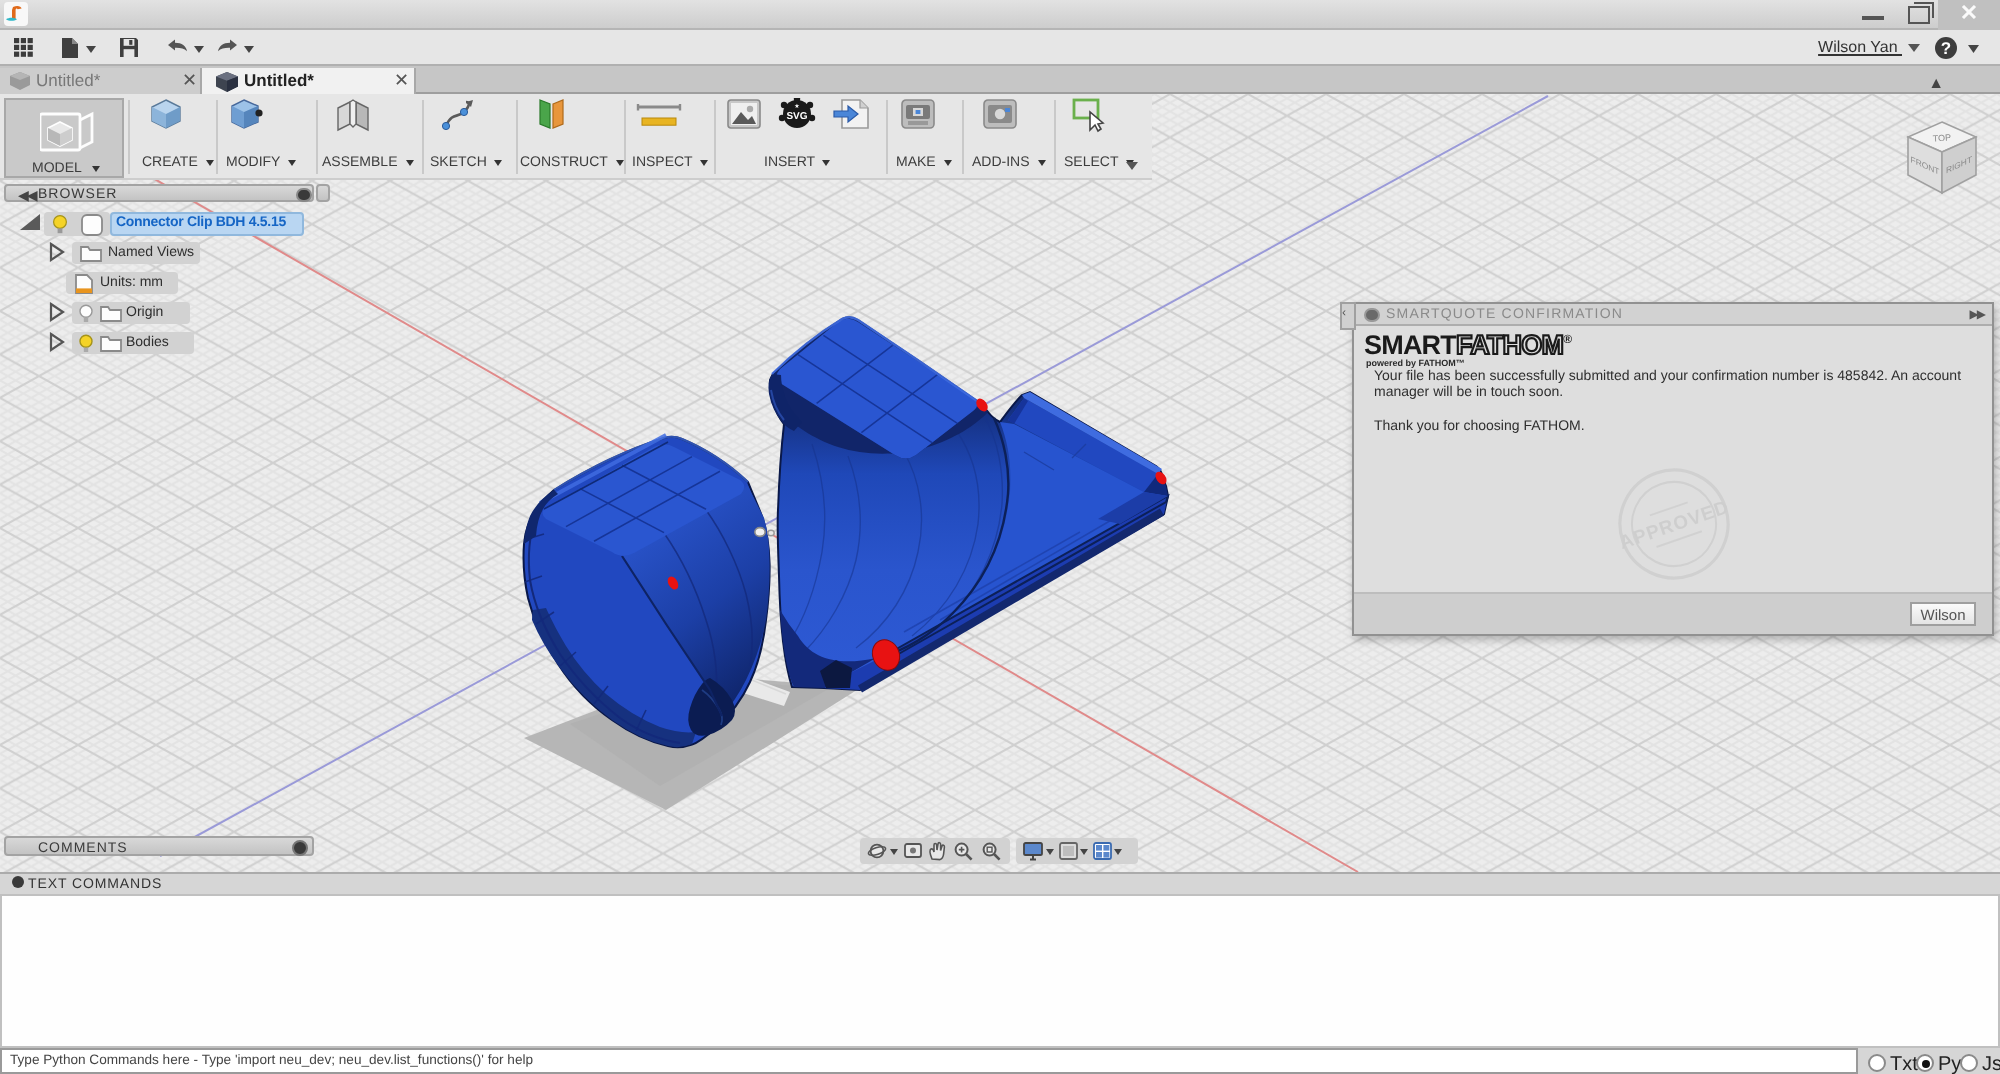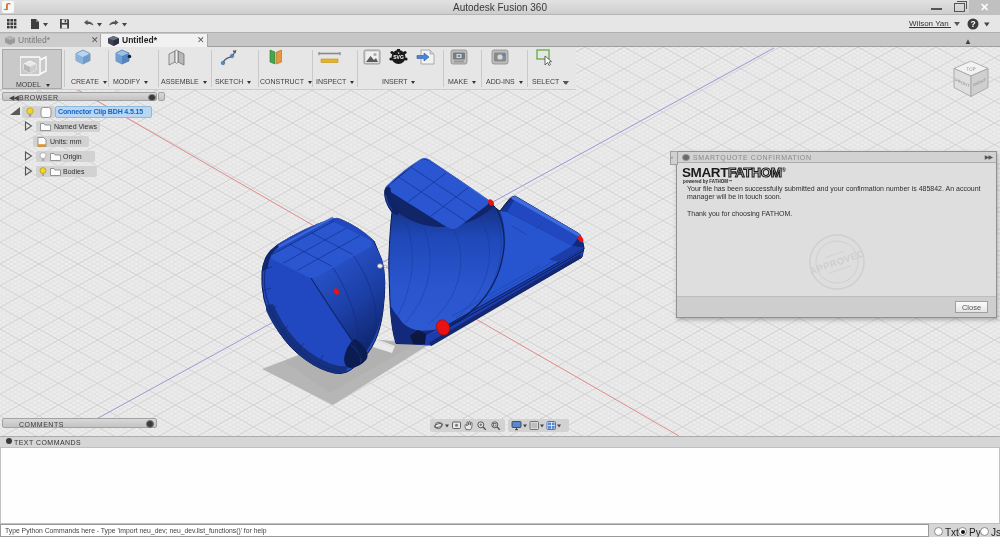--- a/index.html
+++ b/index.html
@@ -55,21 +55,20 @@
   #logo .q{color:transparent;-webkit-text-stroke:1.1px #1a1a1a;}
   #logo sup{font-size:6px;letter-spacing:0;-webkit-text-stroke:0;color:#1a1a1a;}
   #powered{position:absolute;left:6px;top:26.5px;font-size:4.5px;color:#2a2a2a;font-weight:bold;}
   .dlgtext{position:absolute;font-size:7px;color:#2e2e2e;line-height:8.2px;}
 </style>
 </head>
 <body>
 <div id="app">
 
   <div id="titlebar" class="abs"></div>
-  <div id="title-text" class="abs">Autodesk Fusion 360</div>
   <svg class="abs" style="left:2px;top:1px" width="12" height="12" viewBox="0 0 12 12">
     <rect x="0" y="0" width="12" height="12" rx="2" fill="#f8f8f8"></rect>
     <path d="M4.5 2.5 C6.5 1.5 8.5 2 8.8 3.2 L6.8 3.6 C6.6 3 5.8 3.2 5.8 4 L5.8 8.5 L4 9 L4 4 Z" fill="#e06a1a"></path>
     <path d="M1 8.6 C2.5 7.6 5 7.6 6.5 8.6 C5 9.6 2.5 9.6 1 8.6 Z" fill="#30b8c8"></path>
   </svg>
   <div id="win-min" class="abs"></div>
   <div id="win-rest" class="abs"></div>
   <div id="win-close" class="abs">✕</div>
 
   <div id="qat" class="abs"></div>
@@ -536,21 +535,21 @@
       <div class="dlgtext" style="left:10px;top:58px;">Thank you for choosing FATHOM.</div>
       <svg style="position:absolute;left:128px;top:78px" width="64" height="64" viewBox="0 0 64 64">
         <g transform="rotate(-19 32 32)" opacity="0.55">
           <circle cx="32" cy="32" r="27" fill="none" stroke="#c5c5c5" stroke-width="1.6"></circle>
           <circle cx="32" cy="32" r="21" fill="none" stroke="#c5c5c5" stroke-width="1"></circle>
           <text x="32" y="35.5" text-anchor="middle" font-size="9.5" font-weight="bold" fill="#c2c2c2" letter-spacing="0.5" font-family="Liberation Sans">APPROVED</text>
           <path d="M22 24 L42 24 M20 40 L44 40" stroke="#c8c8c8" stroke-width="1"></path>
         </g>
       </svg>
       <div id="dlg-foot">
-          <div id="dlg-close">Close</div>
+          <div id="dlg-close">Wilson</div>
         </div>
     </div>
     <div class="abs" style="left:670px;top:104px;width:6px;height:12px;background:#d0d0d0;border:1px solid #a0a0a0;font-size:6px;color:#555;line-height:11px;">‹</div>
   </div>
 
   <div id="textcmd" class="abs">
       <span style="position:absolute;left:6px;top:1px;width:6px;height:6px;border-radius:50%;background:#3a3a3a;"></span>
       <span style="position:absolute;left:14px;top:1.5px;letter-spacing:0.45px">TEXT COMMANDS</span>
     </div>
   <div id="whitearea" class="abs"></div>

